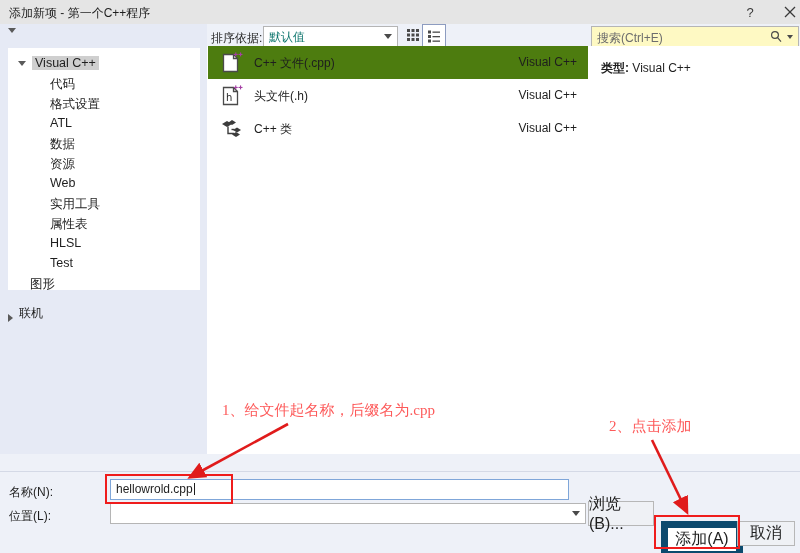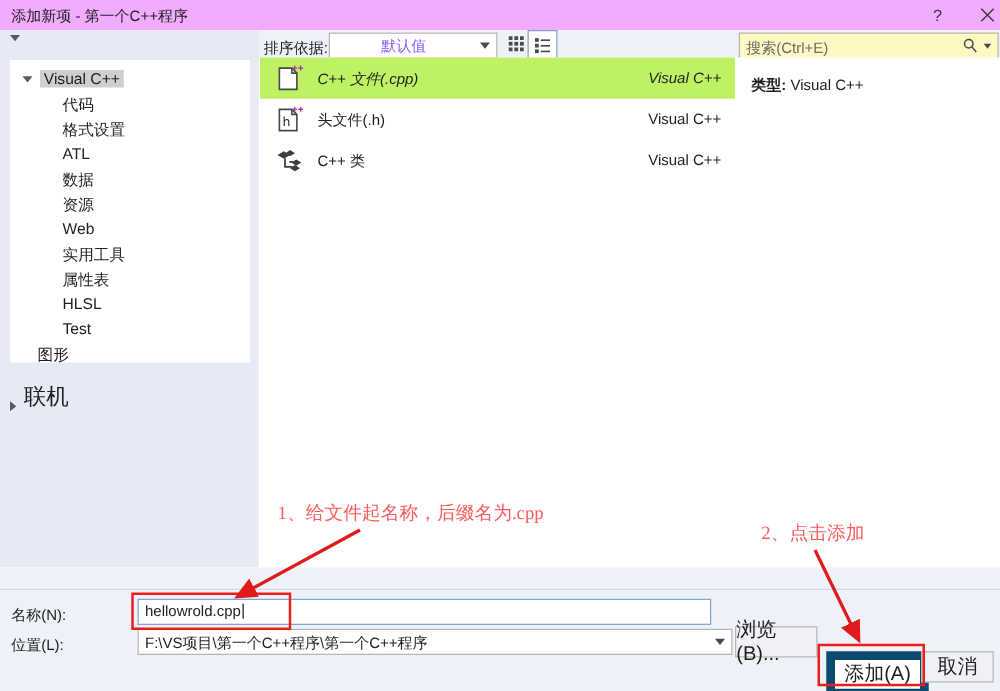--- a/index.html
+++ b/index.html
@@ -5,55 +5,55 @@
   html,body{margin:0;padding:0;}
   body{
     width:800px;height:553px;overflow:hidden;
     font-family:"Liberation Sans","DejaVu Sans",sans-serif;
     font-size:12px;color:#1e1e1e;background:#ffffff;
     -webkit-font-smoothing:antialiased;
   }
   #app{position:relative;width:800px;height:553px;background:#ffffff;}
 
   
-  .titlebar{position:absolute;left:0;top:0;width:800px;height:24px;background:#f0abfc;}
+  .titlebar{position:absolute;left:0;top:0;width:800px;height:24px;background:#e5e5e5;}
   .titlebar .ttl{position:absolute;left:9px;top:5px;font-size:12px;color:#1e1e1e;white-space:nowrap;}
   .tb-btn{position:absolute;top:0;width:36px;height:24px;display:flex;align-items:center;justify-content:center;
           font-size:13px;color:#3a3a3a;}
   .tb-help{left:732px;}
   .tb-close{left:772px;}
   .tb-close svg{display:block;}
 
   
   .topstrip{position:absolute;left:0;top:24px;width:800px;height:22px;background:#eef1f8;}
 
   
   .leftpane{position:absolute;left:0;top:24px;width:207px;height:430px;background:#e6eaf5;}
   .tree-root{position:absolute;left:8px;top:4px;font-size:12.5px;color:#1e1e1e;display:flex;align-items:flex-start;gap:22px;flex-direction:column;}
   .tri{width:0;height:0;border-left:4px solid transparent;border-right:4px solid transparent;border-top:5px solid #5a5a5a;}
   .tri-right{width:0;height:0;border-top:4px solid transparent;border-bottom:4px solid transparent;border-left:5px solid #5a5a5a;}
   .treebox{position:absolute;left:8px;top:24px;width:192px;height:242px;background:#ffffff;}
   .tnode{position:absolute;font-size:12.5px;color:#1e1e1e;white-space:nowrap;display:flex;align-items:center;gap:6px;}
   .tnode-sel .lbl{background:#cfcfcf;padding:0 3px;}
-  .tree-online{position:absolute;left:8px;top:281px;font-size:18px;color:#1e1e1e;display:flex;align-items:flex-end;gap:6px;}
+  .tree-online{position:absolute;left:8px;top:281px;font-size:12px;color:#1e1e1e;display:flex;align-items:flex-end;gap:6px;}
 
   
   .sortlbl{position:absolute;left:211px;top:30px;font-size:12px;color:#1e1e1e;white-space:nowrap;}
   .sortsel{position:absolute;left:263px;top:26px;width:133px;height:19px;background:#ffffff;border:1px solid #b5b5b5;}
-  .sortsel .val{position:absolute;left:5px;top:2px;font-size:12px;color:#8b5cf6;margin-left:36px;}
+  .sortsel .val{position:absolute;left:5px;top:2px;font-size:12px;color:#0f766e;}
   .sortsel .arrow{position:absolute;right:5px;top:7px;width:0;height:0;
         border-left:4px solid transparent;border-right:4px solid transparent;border-top:5px solid #4a4a4a;}
   .vbtn{position:absolute;top:24px;width:22px;height:22px;display:flex;align-items:center;justify-content:center;}
   .vbtn-grid{left:402px;}
   .vbtn-list{left:422px;border:1px solid #8d9cc0;background:#ffffff;}
 
   
   .listpane{position:absolute;left:208px;top:46px;width:380px;height:408px;background:#ffffff;}
   .trow{position:relative;height:33px;display:flex;align-items:center;}
-  .trow.sel{background:#bef264;font-style:italic;}
+  .trow.sel{background:#4d7c0f;}
   .trow .ico{position:absolute;left:12px;top:5px;width:24px;height:24px;}
   .trow .nm{position:absolute;left:46px;top:9px;font-size:12px;color:#1e1e1e;white-space:nowrap;}
   .trow .src{position:absolute;right:11px;top:9px;font-size:12px;color:#1e1e1e;white-space:nowrap;}
 
   
   .searchbox{position:absolute;left:591px;top:26px;width:206px;height:20px;background:#fef9c3;border:1px solid #b5b5b5;}
   .searchbox .ph{position:absolute;left:5px;top:3px;font-size:12px;color:#6d6d6d;}
   .searchbox .mag{position:absolute;right:16px;top:3px;}
   .searchbox .dd{position:absolute;right:5px;top:8px;width:0;height:0;
         border-left:3px solid transparent;border-right:3px solid transparent;border-top:4px solid #4a4a4a;}
@@ -271,21 +271,20 @@
   <div class="botband"></div>
   <div class="sep"></div>
 
   <div class="flabel lbl-name">名称(N):</div>
   <div class="namefield">
     <span class="v"><span>hellowrold.cpp</span><span class="caret"></span></span>
   </div>
 
   <div class="flabel lbl-loc">位置(L):</div>
   <div class="locfield">
-    <span class="v">F:\VS项目\第一个C++程序\第一个C++程序</span>
     <span class="arrow"></span>
   </div>
 
   <div class="btn btn-browse">浏览(B)...</div>
   <div class="btn btn-add">添加(A)</div>
   <div class="btn btn-cancel">取消</div>
 
   <div class="anno anno1">1、给文件起名称，后缀名为.cpp</div>
   <div class="anno anno2">2、点击添加</div>
   <div class="redbox redbox-name"></div>

